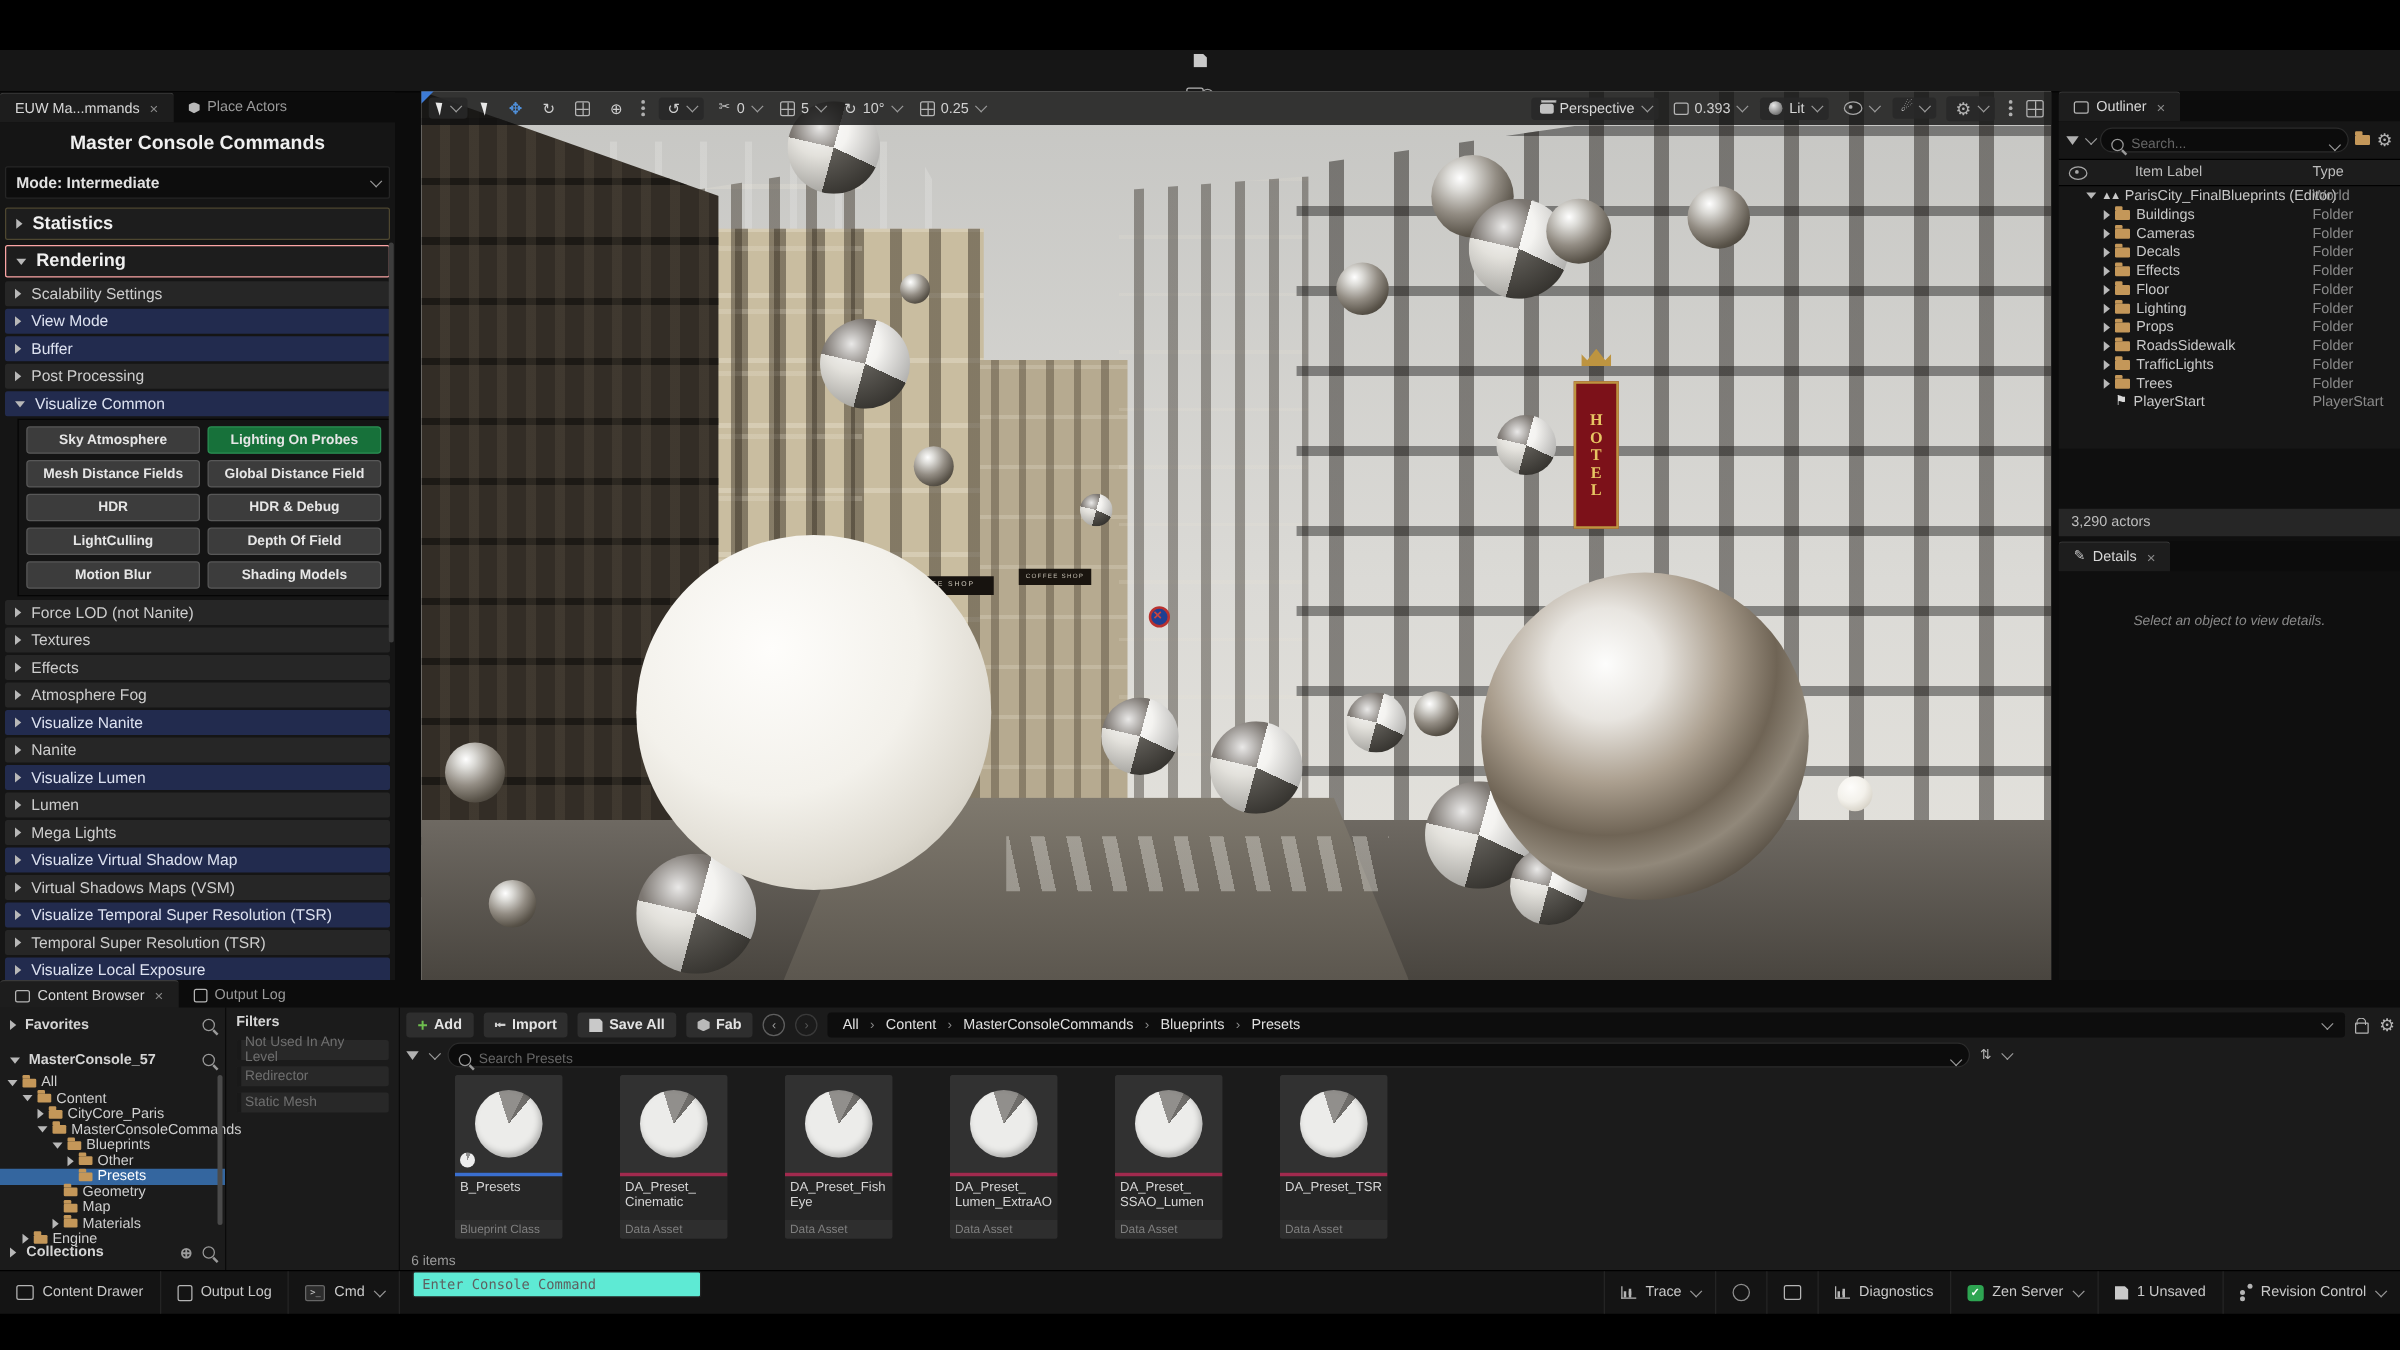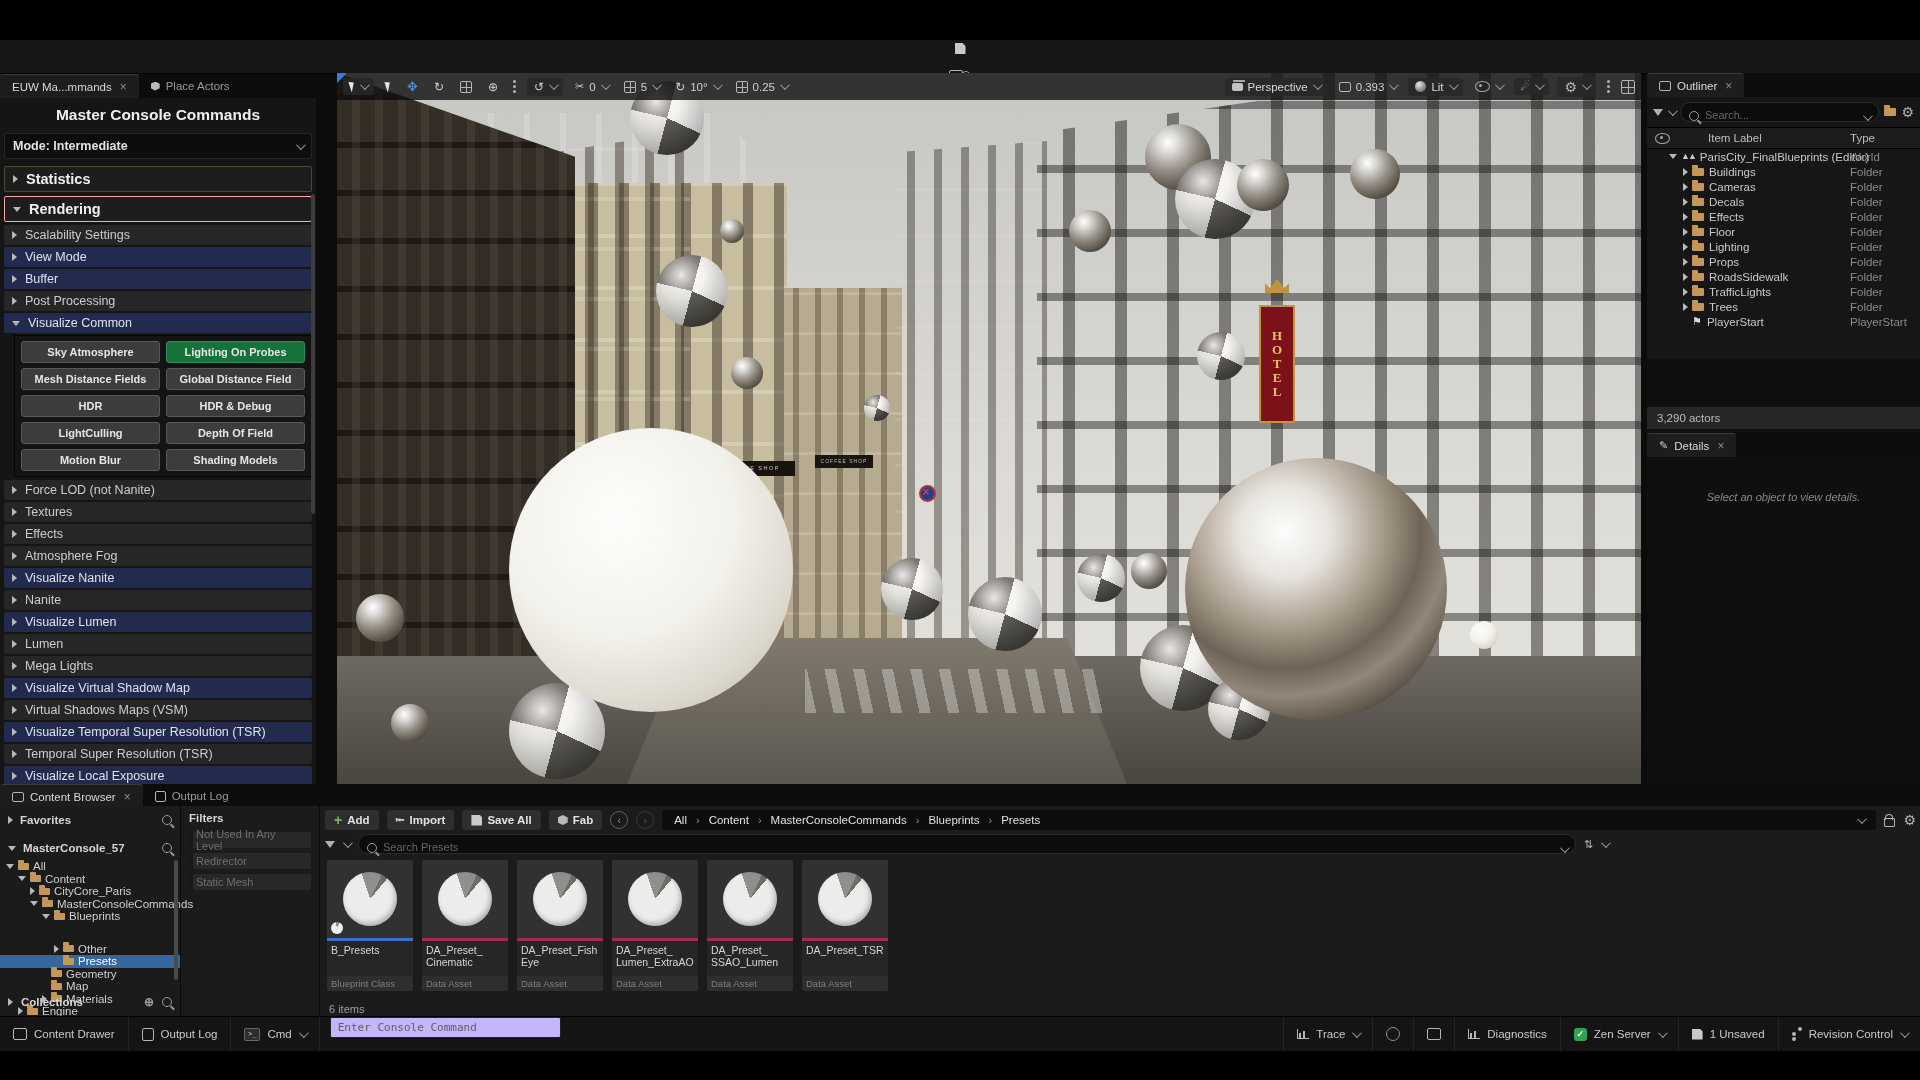--- a/index.html
+++ b/index.html
@@ -167,35 +167,35 @@
   .cb-main{position:absolute;left:321px;top:0;right:0;bottom:0;}
   .cb-toolbar{display:flex;align-items:center;gap:8px;height:24px;margin-top:2px;padding:0 4px;}
   .cb-btn{display:flex;align-items:center;gap:5px;background:#2e2e2e;border-radius:3px;height:20px;padding:0 9px;color:#e3e3e3;font-size:11.5px;font-weight:bold;}
   .nav-circle{width:16px;height:16px;border-radius:50%;border:1.3px solid #5f5f5f;display:flex;align-items:center;justify-content:center;color:#9a9a9a;font-size:10px;}
   .nav-circle.dim{opacity:.45;}
   .breadcrumb{flex:1;display:flex;align-items:center;gap:9px;background:#0d0d0d;border-radius:3px;height:20px;padding:0 12px;color:#e0e0e0;font-size:11.5px;max-width:1230px;}
   .breadcrumb .sep{color:#8a8a8a;font-size:11px;}
   .breadcrumb .tail{margin-left:auto;}
   .cb-search-row{display:flex;align-items:center;gap:8px;height:24px;padding:0 4px;}
   .tiles{display:flex;gap:9px;padding:4px 6px;}
-  .tile{width:86px;background:#262626;border-radius:2px;overflow:hidden;}
+  .tile{width:86px;background:#262626;border-radius:2px;overflow:hidden;margin-left:37px;}
   .thumb{height:78px;background:#313131;display:flex;align-items:center;justify-content:center;position:relative;}
   .pie{width:54px;height:54px;border-radius:50%;background:conic-gradient(from -18deg,#918f8c 0 44deg,#6f6d6a 44deg 58deg,#ececea 58deg 360deg);box-shadow:inset -2px -3px 5px rgba(0,0,0,.25);}
   .tile-bar{height:3px;}
   .tile-name{padding:3px 4px 6px 4px;color:#d6d6d6;font-size:10.5px;line-height:12px;white-space:pre-line;height:26px;}
   .tile-type{background:#2e2e2e;color:#7f7f7f;font-size:9.5px;padding:2px 4px;}
   .badge{position:absolute;left:4px;bottom:4px;width:12px;height:12px;}
   .items-count{color:#9c9c9c;font-size:11px;padding:8px 8px;}
 
   
   .statusbar{position:absolute;left:0;top:976px;width:100%;height:34px;background:#141414;border-top:1px solid #000;display:flex;align-items:flex-start;font-size:11.5px;color:#c9c9c9;}
   .sb-item{display:flex;align-items:center;gap:7px;padding:0 13px;height:100%;border-right:1px solid #242424;}
   .sb-right{margin-left:auto;display:flex;align-items:center;height:100%;}
   .sb-right .sb-item{border-left:1px solid #242424;border-right:none;}
-  .console{width:215px;height:19px;background:#c4b5fd;border:1px solid #222;border-radius:2px;display:flex;align-items:center;padding:0 7px;color:#5f5f5f;font-family:"DejaVu Sans Mono",monospace;font-size:11px;}
+  .console{width:215px;height:19px;background:#5eead4;border:1px solid #222;border-radius:2px;display:flex;align-items:center;padding:0 7px;color:#5f5f5f;font-family:"DejaVu Sans Mono",monospace;font-size:11px;}
 </style>
 </head>
 <body>
 
 <div class="screen">
   <div class="ui">
 
     <div class="main-toolbar">
       <span class="tb-btn">
           <span class="i-save"></span>
@@ -640,21 +640,21 @@
               <div class="t-row" style="padding-left: 30px;">
                 <span class="caret-d"></span>
                 <span class="i-folder"></span>
                 <span>MasterConsoleCommands</span>
               </div>
               <div class="t-row" style="padding-left: 42px;">
                 <span class="caret-d"></span>
                 <span class="i-folder"></span>
                 <span>Blueprints</span>
               </div>
-              <div class="t-row" style="padding-left: 54px; margin-top: 20px;">
+              <div class="t-row" style="padding-left: 54px;">
                 <span class="caret-r"></span>
                 <span class="i-folder"></span>
                 <span>Other</span>
               </div>
               <div class="t-row sel" style="padding-left: 54px;">
                 <span style="width: 5px;"></span>
                 <span class="i-folder"></span>
                 <span>Presets</span>
               </div>
               <div class="t-row" style="padding-left: 42px;">

